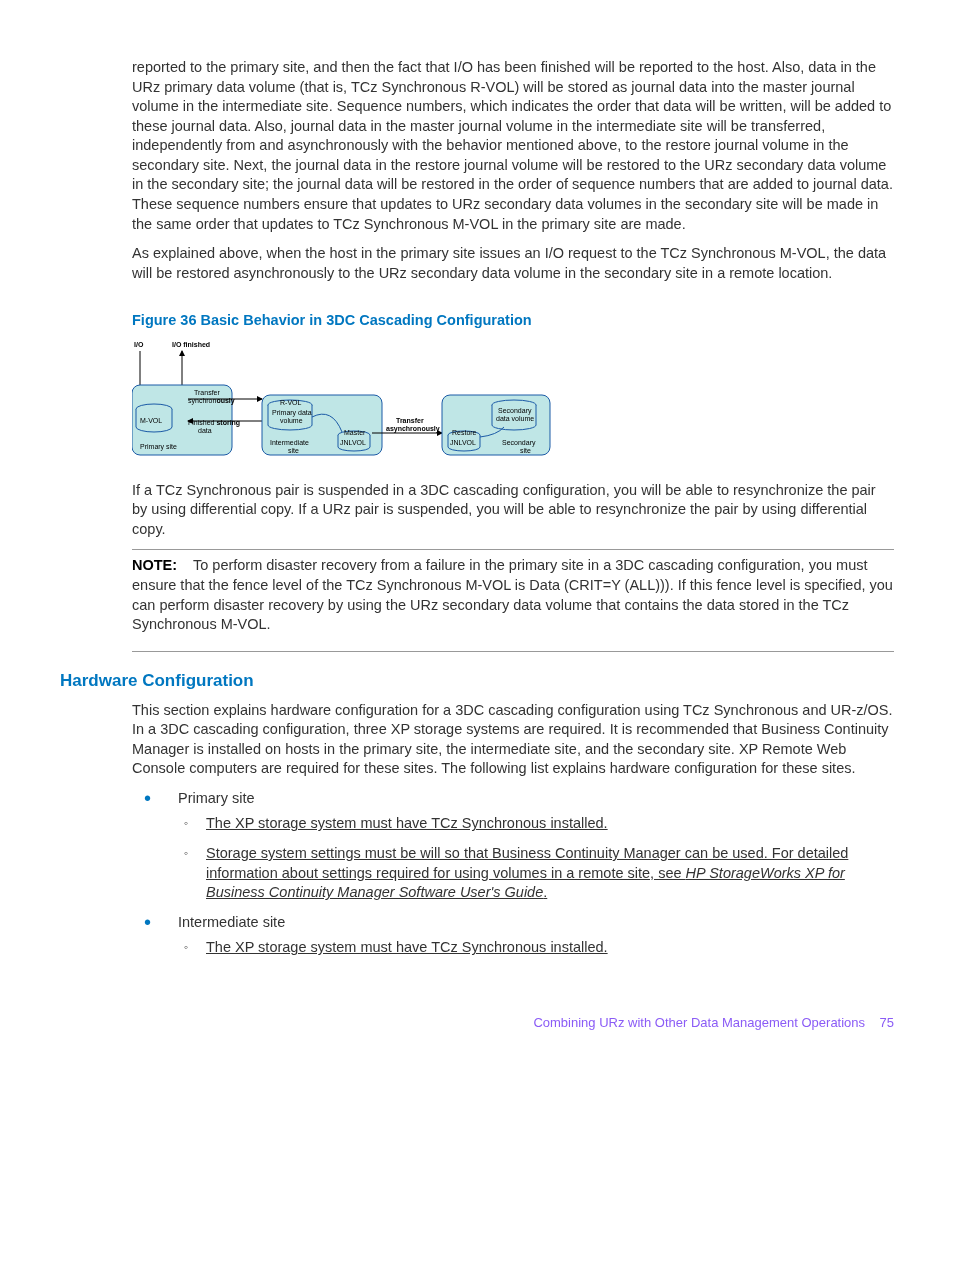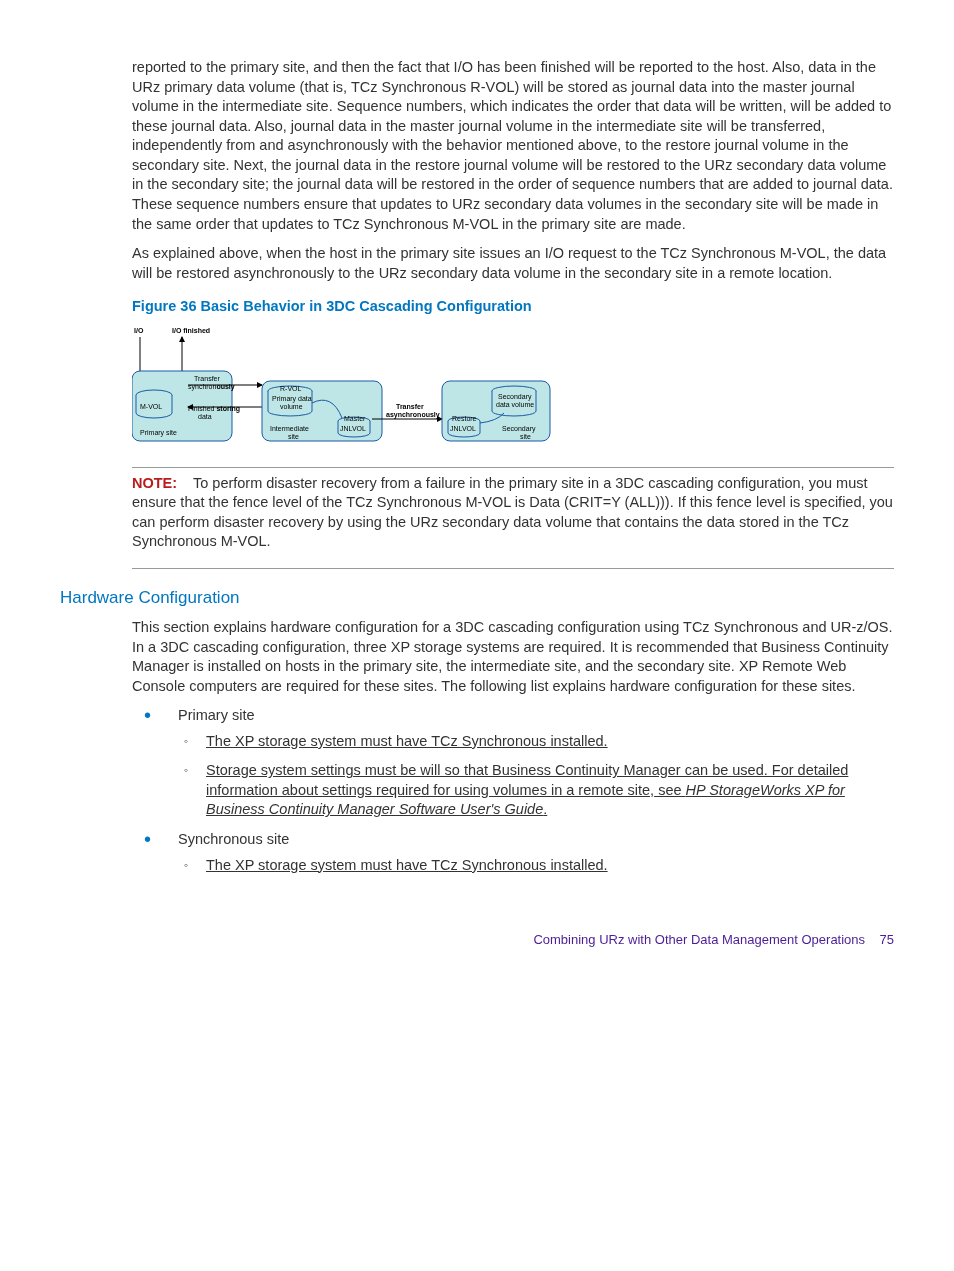--- a/index.html
+++ b/index.html
@@ -8,33 +8,33 @@
     line-height: 1.35;
     color: #333;
     margin: 0;
     padding: 58px 60px 50px 60px;
     width: 954px;
     box-sizing: border-box;
     background: #fff;
   }
   .content { margin-left: 72px; }
   p { margin: 0 0 10px 0; }
-  .fig-caption { color: #0077c0; font-weight: bold; margin-top: 14px; margin-bottom: 6px; font-size: 14.5px; }
+  .fig-caption { color: #0077c0; font-weight: bold; margin-top: 28px; margin-bottom: 6px; font-size: 14.5px; }
   .note-block { border-top: 1px solid #999; border-bottom: 1px solid #999; padding: 6px 0; margin: 10px 0 18px 0; }
-  .note-label { color: #b91c1c; font-weight: bold; }
+  .note-label { color: #000000; font-weight: bold; }
   .bold { font-weight: normal; }
-  h2.section { color: #0077c0; font-weight: normal; font-size: 17px; margin: 10px 0 8px -72px; }
+  h2.section { color: #0077c0; font-weight: bold; font-size: 17px; margin: 10px 0 8px -72px; }
   ul.outer { list-style: none; padding-left: 0; margin: 4px 0; }
   ul.outer > li { position: relative; padding-left: 46px; margin-bottom: 4px; }
   ul.outer > li::before { content: "•"; color: #0077c0; font-size: 20px; position: absolute; left: 12px; top: -4px; }
   ul.inner { list-style: none; padding-left: 0; margin: 6px 0; text-decoration: underline; }
   ul.inner > li { position: relative; padding-left: 28px; margin-bottom: 10px; }
   ul.inner > li::before { content: "◦"; color: #333; font-size: 12px; position: absolute; left: 6px; top: 1px; }
   .italic { font-style: italic; }
-  .footer { margin-top: 56px; text-align: right; font-size: 13px; color: #4c1d95; }
+  .footer { margin-top: 56px; text-align: right; font-size: 13px; color: #8b5cf6; }
   .diagram { width: 420px; height: 130px; margin-bottom: 14px; }
   .diagram svg { width: 100%; height: 100%; }
   .box { fill: #bfe6e6; stroke: #1b5aa6; stroke-width: 1; }
   .cyl-top { fill: #bfe6e6; stroke: #1b5aa6; stroke-width: 1; }
   .txt { font-family: Arial; font-size: 7px; fill: #000; }
   .txtb { font-family: Arial; font-size: 7px; fill: #000; font-weight: bold; }
   .ln { stroke: #1b5aa6; stroke-width: 1; fill: none; }
   .arr { stroke: #000; stroke-width: 1; fill: none; marker-end: url(#ah); }
 </style>
 </head>
@@ -102,20 +102,21 @@
       <ellipse class="cyl-top" cx="382" cy="68" rx="22" ry="5"></ellipse>
       <path class="box" d="M360,68 v20 a22,5 0 0 0 44,0 v-20"></path>
       <text class="txt" x="366" y="76">Secondary</text>
       <text class="txt" x="364" y="84">data volume</text>
       <path class="ln" d="M348,100 Q365,98 372,90"></path>
       <text class="txt" x="370" y="108"><tspan>Secondar</tspan><tspan>y</tspan></text>
       <text class="txt" x="388" y="116">site</text>
     </svg>
   </div>
 
+  <p>If a TCz Synchronous pair is suspended in a 3DC cascading configuration, you will be able to resynchronize the pair by using differential copy. If a URz pair is suspended, you will be able to resynchronize the pair by using differential copy.</p>
 
   <div class="note-block">
     <p>
       <span class="note-label">NOTE:</span>&nbsp;&nbsp;&nbsp;
       <span>To perform disaster recovery from a failure in the primary site in a 3DC cascading configuration, you must ensure that the fence level of the TCz Synchronous M-VOL is </span><span class="bold">Data (CRIT=Y (ALL)))</span><span>. If this fence level is specified, you can perform disaster recovery by using the URz secondary data volume that contains the data stored in the TCz Synchronous M-VOL.</span>
     </p>
   </div>
 
   <h2 class="section">Hardware Configuration</h2>
 
@@ -125,21 +126,21 @@
     <li>
       <span>Primary site</span>
       <ul class="inner">
         <li>The XP storage system must have TCz Synchronous installed.</li>
         <li>
           <span>Storage system settings must be will so that Business Continuity Manager can be used. For detailed information about settings required for using volumes in a remote site, see </span><span class="italic">HP StorageWorks XP for Business Continuity Manager Software User's Guide</span><span>.</span>
         </li>
       </ul>
     </li>
     <li>
-      <span>Synchronous site</span>
+      <span>Intermediate site</span>
       <ul class="inner">
         <li>The XP storage system must have TCz Synchronous installed.</li>
       </ul>
     </li>
   </ul>
 </div>
 
 <div class="footer">
   <span>Combining URz with Other Data Management Operations</span>&nbsp;&nbsp;&nbsp;
   <span>75</span>

